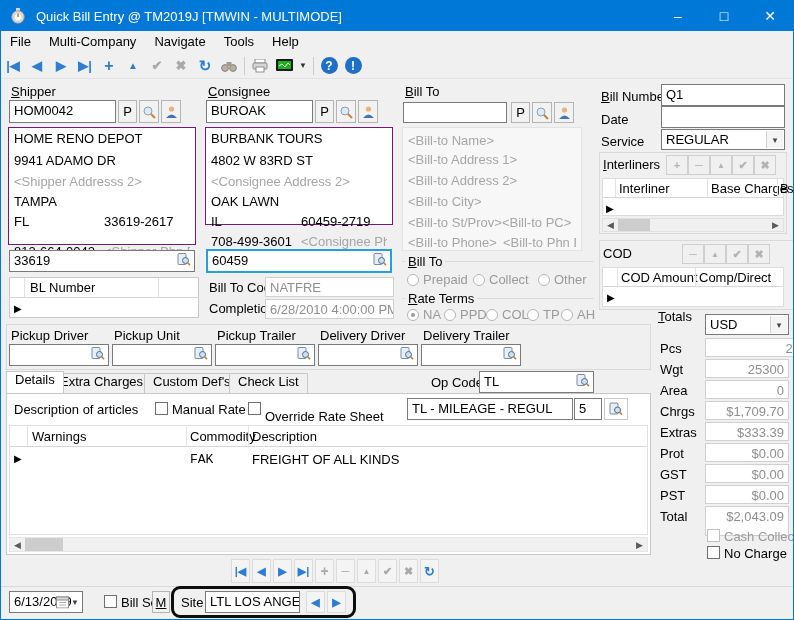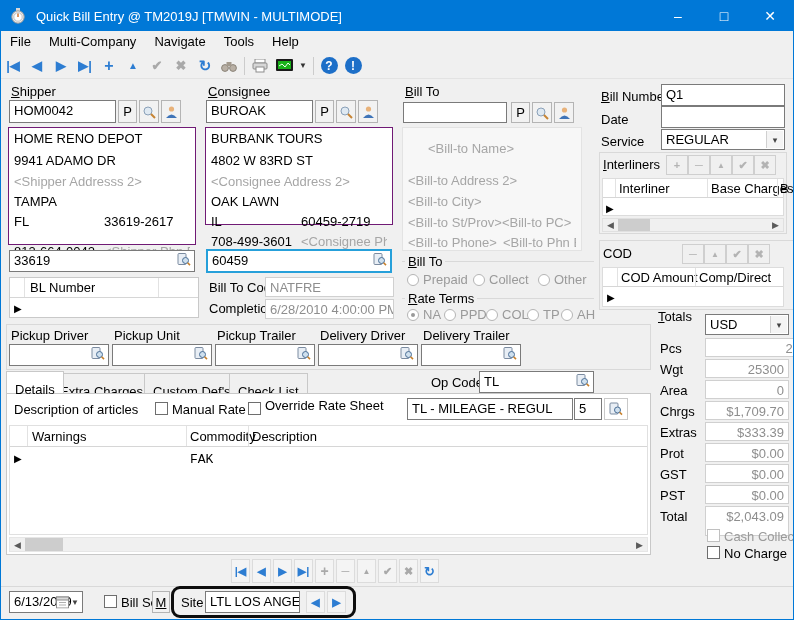--- a/index.html
+++ b/index.html
@@ -43,21 +43,21 @@
   .minibtn{background:#f0f0f0;border:1px solid #cfcfcf;color:#b3b3b3;display:flex;align-items:center;justify-content:center;font-size:11px;font-weight:bold;width:22px;height:20px;}
   .sb{position:absolute;background:#f0f0f0;border:1px solid #e0e0e0;display:flex;align-items:center;}
   .sbarrow{width:15px;height:100%;display:flex;align-items:center;justify-content:center;color:#5a5a5a;font-size:9px;}
   .sbthumb{height:100%;background:#cdcdcd;}
   .cb{position:absolute;width:13px;height:13px;background:#fff;border:1px solid #6e6e6e;}
   .cb.dis{border-color:#c0c0c0;}
   .radio{width:12px;height:12px;border-radius:50%;background:#fff;border:1px solid #b5b5b5;display:inline-block;vertical-align:-2px;margin-right:4px;position:relative;}
   .radio.sel::after{content:"";position:absolute;left:3px;top:3px;width:4px;height:4px;border-radius:50%;background:#9a9a9a;}
   .dis-txt{color:#9a9a9a;}
   .navbtn{width:19px;height:24px;background:#f4f4f4;border:1px solid #dcdcdc;display:flex;align-items:center;justify-content:center;font-size:11px;font-weight:bold;margin-right:2px;}
-  .tab{position:absolute;top:372px;height:20px;padding:10px 8px;background:#f0f0f0;border:1px solid #c8c8c8;border-bottom:none;}
+  .tab{position:absolute;top:372px;height:20px;padding:0 8px;background:#f0f0f0;border:1px solid #c8c8c8;border-bottom:none;}
   .tab.active{background:#fff;top:370px;height:22px;z-index:2;}
   .combo-arrow{position:absolute;right:1px;top:1px;bottom:1px;width:17px;background:#f4f4f4;border-left:1px solid #d0d0d0;display:flex;align-items:center;justify-content:center;color:#444;font-size:9px;}
   .num{text-align:right;}
   .lookup{position:absolute;right:3px;top:50%;transform:translateY(-50%);}
   .hl{position:absolute;border:3px solid #0d0d0d;border-radius:9px;}
 </style>
 </head>
 <body>
 
 <div class="win">
@@ -230,21 +230,22 @@
         <line x1="9" y1="9" x2="13" y2="13" stroke="#c78433" stroke-width="2"></line>
       </svg>
   </div>
   <div class="btn" style="left:553px;top:101px;width:20px;height:21px;">
     <svg width="13" height="14" viewBox="0 0 13 14">
         <circle cx="6.5" cy="4" r="2.6" fill="#e8b27a"></circle>
         <path d="M1 13 q5.5 -7 11 0 z" fill="#3f74b8"></path>
       </svg>
   </div>
   <div class="whitebox" style="left:401px;top:126px;width:180px;height:124px;background:#f7f7f7;border-color:#e3e3e3;">
-    <div class="row ph" style="top:13px;margin-left:20px;">&lt;Bill-to Name&gt;</div>
+    <div class="row ph" style="top:5px;">&lt;Bill-to Name&gt;</div>
+    <div class="row ph" style="top:24px;">&lt;Bill-to Address 1&gt;</div>
     <div class="row ph" style="top:45px;">&lt;Bill-to Address 2&gt;</div>
     <div class="row ph" style="top:66px;">&lt;Bill-to City&gt;</div>
     <div class="row ph" style="top:87px;">
       <span>&lt;Bill-to St/Prov&gt;</span><span>&lt;Bill-to PC&gt;</span>
     </div>
     <div class="row ph" style="top:107px;">
       <span>&lt;Bill-to Phone&gt;</span>
       <span style="position:absolute;left:95px;">&lt;Bill-to Phn Ext&gt;</span>
     </div>
   </div>
@@ -401,41 +402,42 @@
           <circle cx="8.5" cy="8" r="3" fill="#cfe0ee" stroke="#4a6e96"></circle>
           <line x1="10.6" y1="10.2" x2="13" y2="12.6" stroke="#c77f2a" stroke-width="1.6"></line>
         </svg></span>
   </div>
 
   <div class="whitebox" style="left:5px;top:392px;width:645px;height:162px;border-color:#c8c8c8;">
     <div class="lbl" style="left:7px;top:8px;">Description of articles</div>
     <div class="cb" style="left:148px;top:8px;"></div>
     <div class="lbl" style="left:165px;top:8px;">Manual Rate</div>
     <div class="cb" style="left:241px;top:8px;"></div>
-    <div class="lbl" style="left:258px;top:4px;">Override Rate Sheet</div>
+    <div class="lbl" style="left:258px;top:15px;">Override Rate Sheet</div>
     <div class="inp" style="left:400px;top:4px;width:166px;height:22px;">TL - MILEAGE - REGUL</div>
     <div class="inp" style="left:567px;top:4px;width:28px;height:22px;">5</div>
     <div class="btn" style="left:597px;top:4px;width:24px;height:22px;background:#fff;border-color:#c9c9c9;">
       <svg width="14" height="14" viewBox="0 0 14 14">
           <rect x="1" y="1" width="8" height="11" rx="1" fill="#e8eef5" stroke="#7b8ba0"></rect>
           <circle cx="8.5" cy="8" r="3" fill="#cfe0ee" stroke="#4a6e96"></circle>
           <line x1="10.6" y1="10.2" x2="13" y2="12.6" stroke="#c77f2a" stroke-width="1.6"></line>
         </svg>
     </div>
     <div class="grid" style="left:2px;top:31px;width:639px;height:110px;border-color:#e0e0e0;">
       <div class="ghead" style="height:21px;">
         <div class="gcol" style="left:22px;top:3px;">Warnings</div>
         <div class="gcol" style="left:180px;top:3px;">Commodity</div>
         <div class="gcol" style="left:242px;top:3px;">Description</div>
         <div class="gline" style="left:17px;"></div>
         <div class="gline" style="left:176px;"></div>
         <div class="gline" style="left:238px;"></div>
       </div>
       <div class="marker" style="left:4px;top:27px;">▶</div>
       <div class="gcol" style="left:180px;top:26px;font-family:Liberation Mono, monospace;">FAK</div>
+      <div class="gcol" style="left:242px;top:26px;">FREIGHT OF ALL KINDS</div>
     </div>
     <div class="sb" style="left:2px;top:143px;width:639px;height:15px;border-color:#e6e6e6;">
       <div class="sbarrow">◀</div>
       <div class="sbthumb" style="width:38px;"></div>
       <div class="sbarrow" style="margin-left:auto;">▶</div>
     </div>
   </div>
 
   <div class="abs" style="left:230px;top:558px;display:flex;">
     <div class="navbtn blue">|◀</div>

